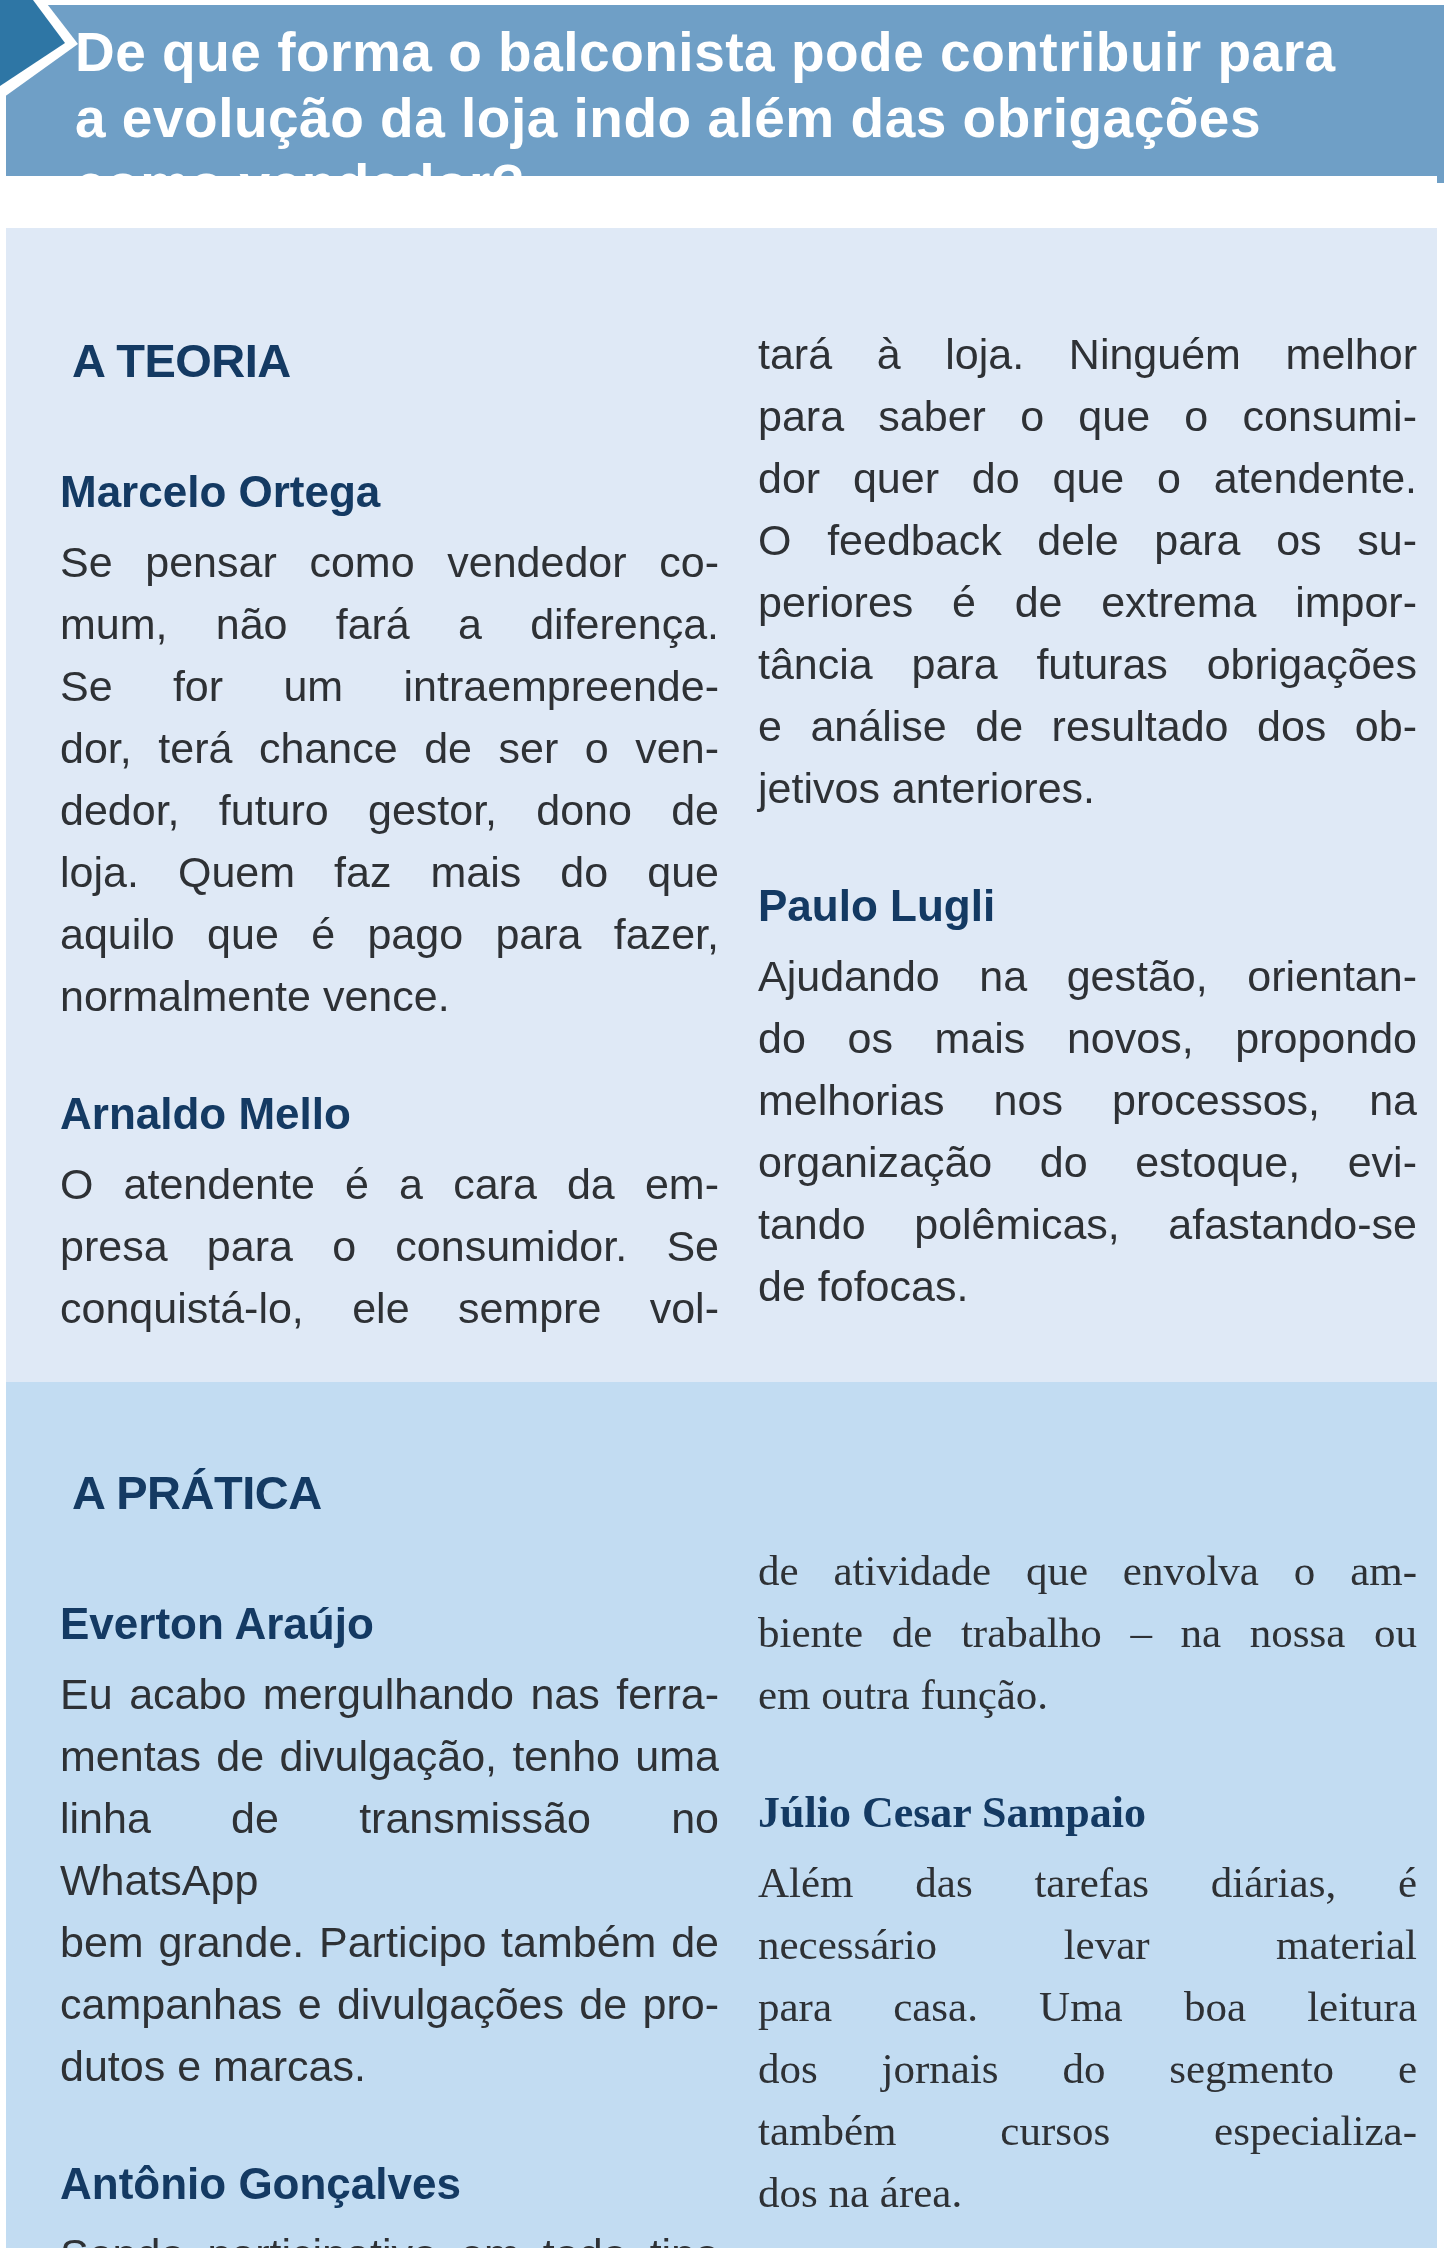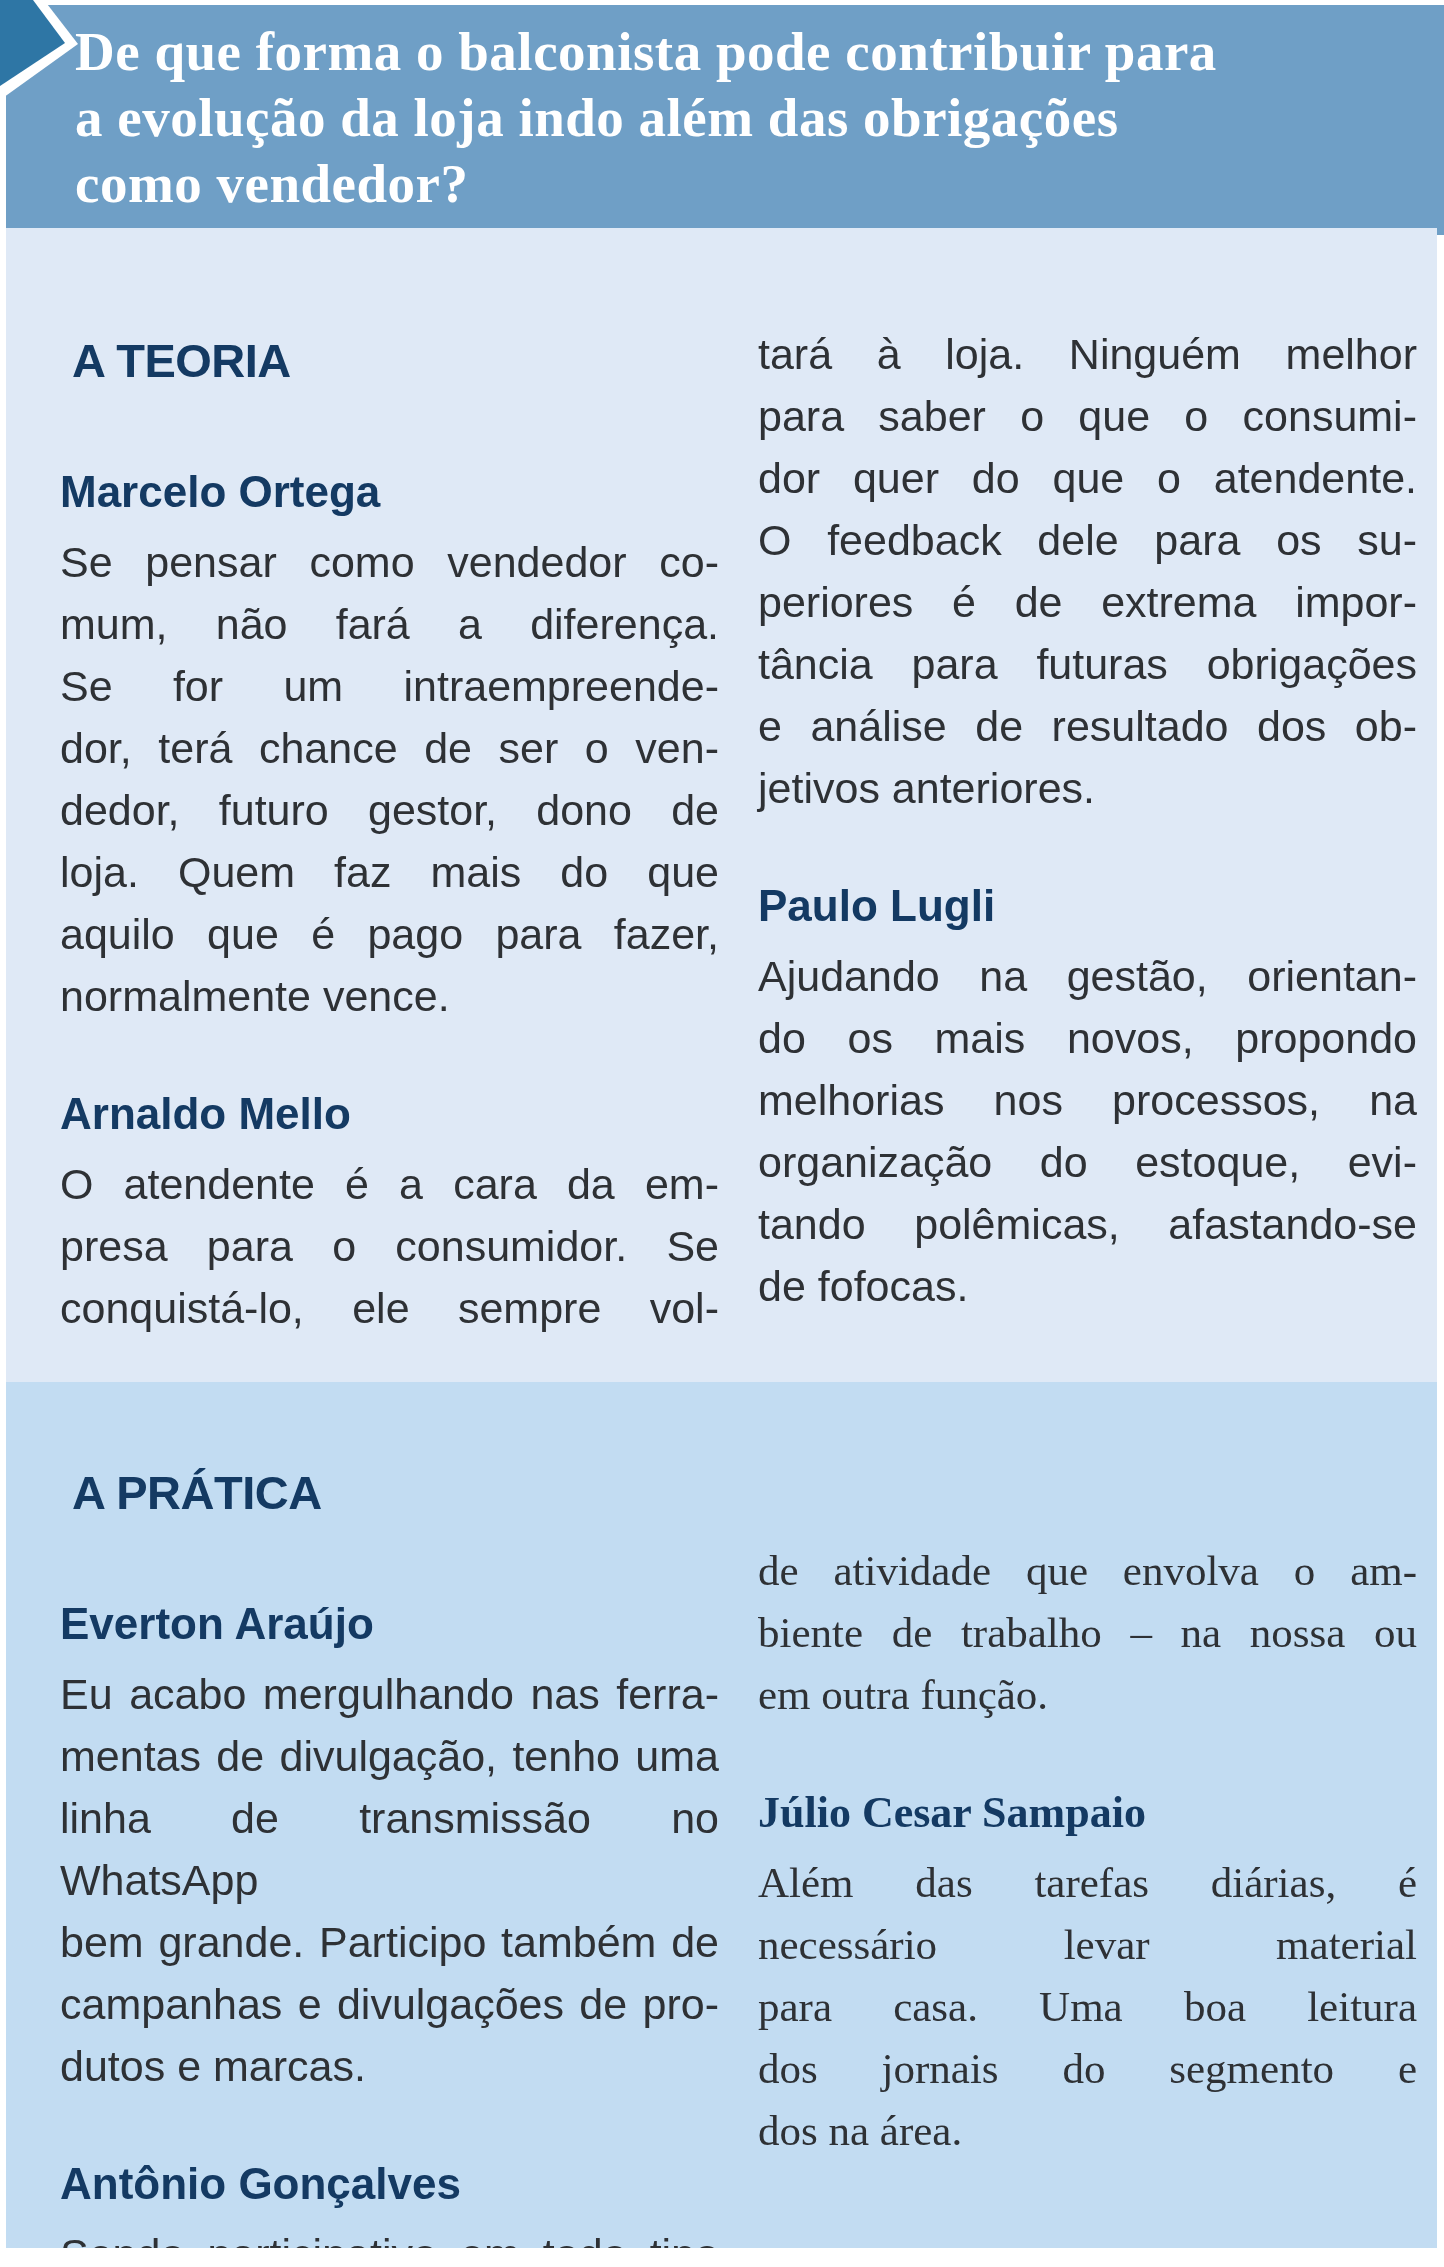--- a/index.html
+++ b/index.html
@@ -10,23 +10,22 @@
     --navy:#143a63;
     --ink:#2e3135;
     --white:#ffffff;
   }
   html,body{margin:0;padding:0;background:#fff;}
   body{width:1444px;font-family:"Liberation Sans",sans-serif;}
   .page{position:relative;width:1444px;height:2267px;background:#fff;overflow:hidden;}
 
   
   .qheader{
-    position:absolute;left:6px;top:5px;right:0;height:223px;
+    position:absolute;left:6px;top:5px;right:0;height:171px;
     background:var(--header-bg);
-    font-family:Liberation Serif, serif;
   }
   .chevron{position:absolute;left:-6px;top:-5px;width:110px;height:120px;}
   .qtitle{
     position:absolute;left:69px;top:14px;right:30px;
     color:var(--white);font-weight:bold;font-size:55px;line-height:66px;
     letter-spacing:.5px;
   }
   .right-tab{
     position:absolute;right:0;bottom:-7px;width:7px;height:70px;
     background:var(--header-bg);
@@ -150,19 +149,20 @@
             <div class="line jl">de atividade que envolva o am-</div>
             <div class="line jl">biente de trabalho – na nossa ou</div>
             <div class="line">em outra função.</div>
           </div>
           <div class="name">Júlio Cesar Sampaio</div>
           <div class="para">
             <div class="line jl">Além das tarefas diárias, é</div>
             <div class="line jl">necessário levar material</div>
             <div class="line jl">para casa. Uma boa leitura</div>
             <div class="line jl">dos jornais do segmento e</div>
+            <div class="line jl">também cursos especializa-</div>
             <div class="line">dos na área.</div>
           </div>
         </div>
     </div>
   </section>
 
 </div>
 
 </body></html>

